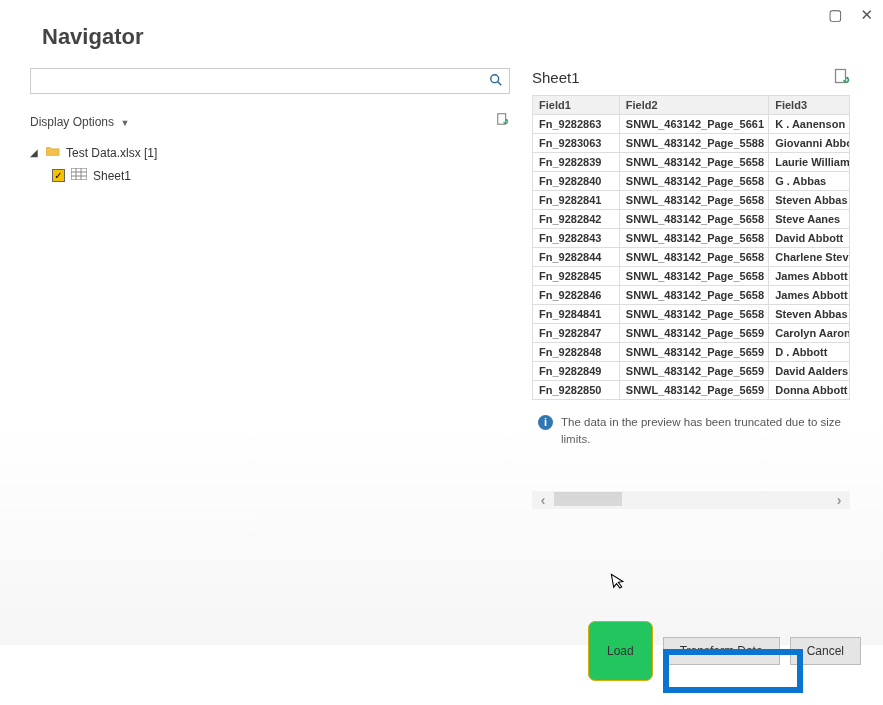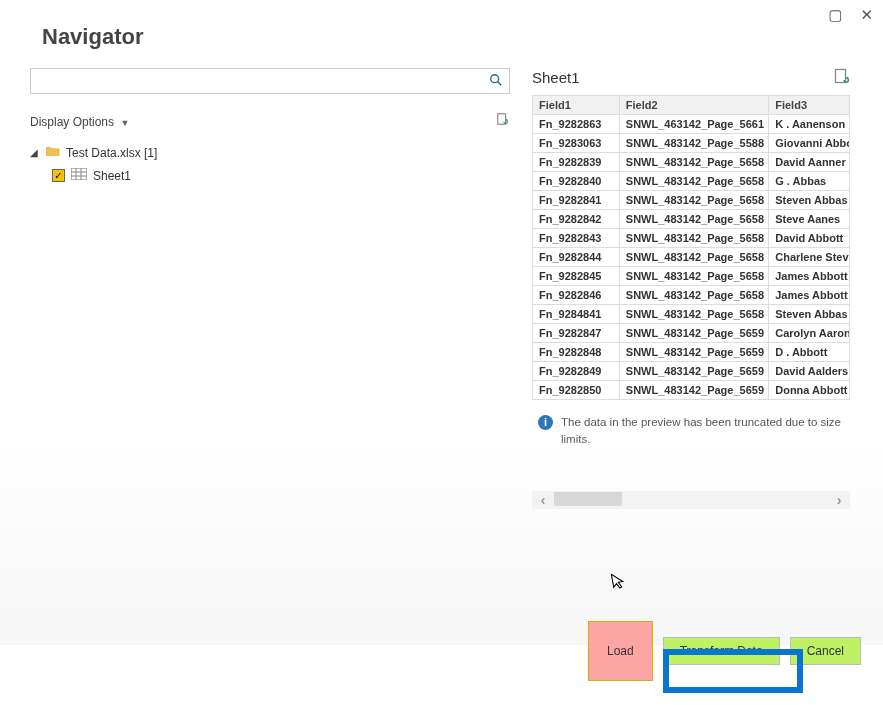--- a/index.html
+++ b/index.html
@@ -146,30 +146,31 @@
   .button-row {
     position: absolute;
     bottom: 24px;
     right: 22px;
     display: flex;
     gap: 10px;
     align-items: center;
   }
   .btn {
     border: 1px solid #bbb;
-    background: #bef264;
+    background: #e5e5e5;
     padding: 6px 16px;
     font-size: 12px;
     color: #333;
     cursor: pointer;
   }
   .btn-load {
-    background: #fca5a5;
+    background: #22c55e;
     border-color: #d4ae09;
     padding: 22px 18px;
+    border-radius: 7px;
   }
   .highlight-box {
     position: absolute;
     border: 6px solid #0a74d0;
     width: 140px; height: 44px;
     bottom: 12px;
     right: 80px;
     pointer-events: none;
   }
   .left-fade {
@@ -273,21 +274,21 @@
             <td>K . Aanenson</td>
           </tr>
           <tr>
             <td>Fn_9283063</td>
             <td>SNWL_483142_Page_5588</td>
             <td>Giovanni Abbo</td>
           </tr>
           <tr>
             <td>Fn_9282839</td>
             <td>SNWL_483142_Page_5658</td>
-            <td>David Aanner</td>
+            <td>Laurie William</td>
           </tr>
           <tr>
             <td>Fn_9282840</td>
             <td>SNWL_483142_Page_5658</td>
             <td>G . Abbas</td>
           </tr>
           <tr>
             <td>Fn_9282841</td>
             <td>SNWL_483142_Page_5658</td>
             <td>Steven Abbas</td>

